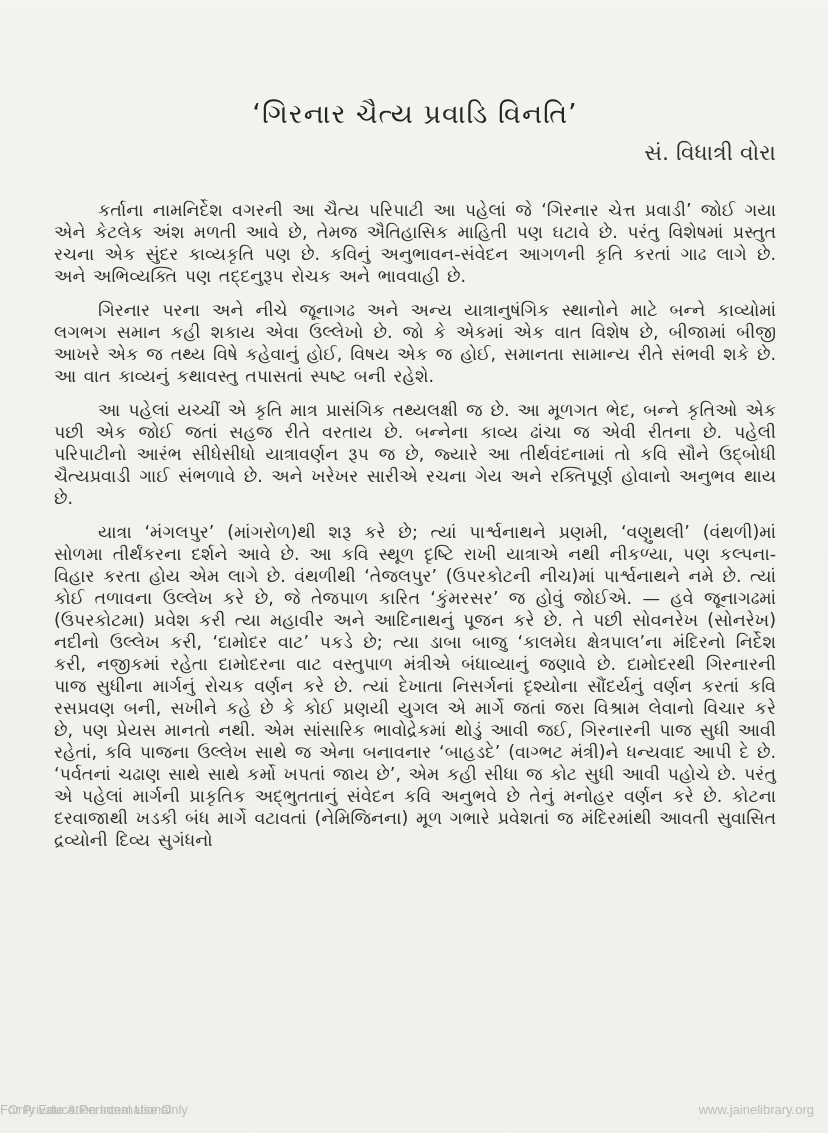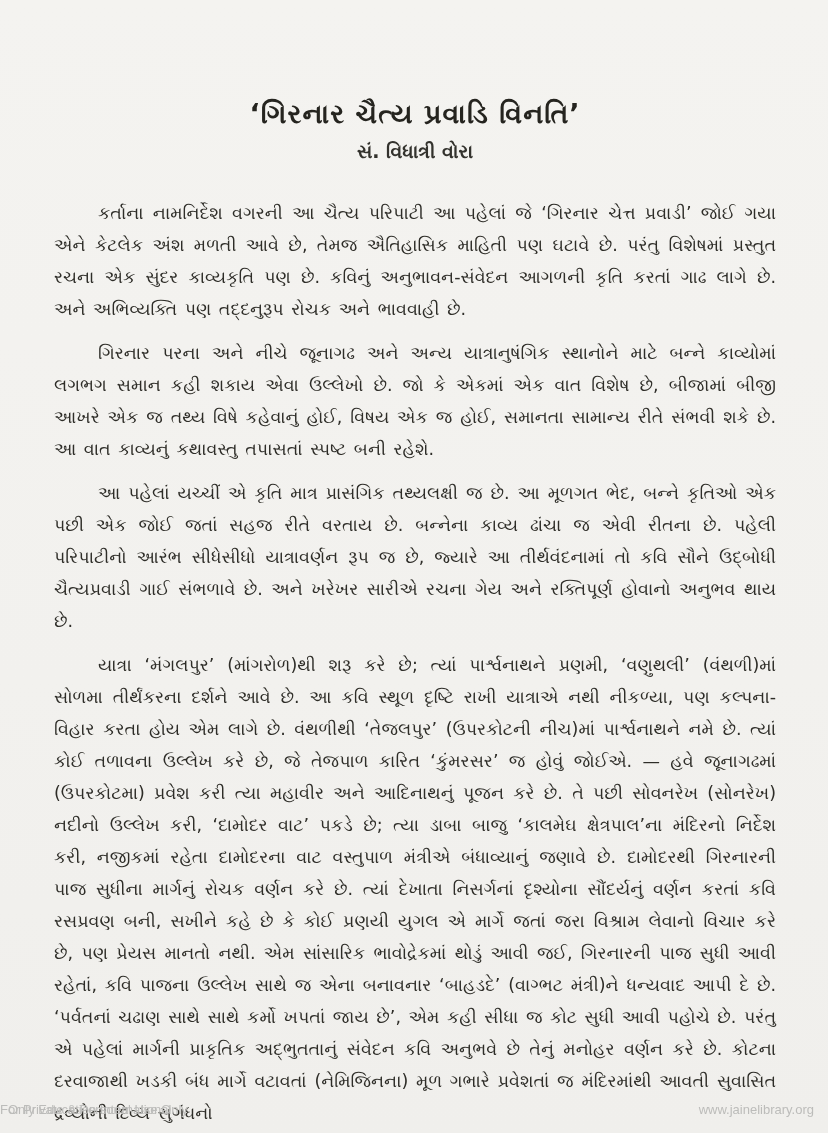--- a/index.html
+++ b/index.html
@@ -22,36 +22,36 @@
   }
   .scan-area {
     position: absolute;
     left: 54px;
     right: 52px;
     top: 98px;
   }
   .title {
     text-align: center;
     font-size: 27px;
-    font-weight: bold;
+    font-weight: normal;
     letter-spacing: 1px;
     color: #25241f;
     margin: 0 0 10px 0;
   }
   .byline {
-    text-align: center;
-    font-size: 19px;
-    font-weight: bold;
+    text-align: right;
+    font-size: 22px;
+    font-weight: normal;
     color: #33322d;
     margin: 0 0 34px 0;
   }
   .body-text p {
     margin: 0 0 12px 0;
     font-size: 17.5px;
-    line-height: 32px;
+    line-height: 22px;
     text-align: justify;
     text-indent: 44px;
     color: #2e2d28;
     word-spacing: 2px;
   }
   .footer {
     position: absolute;
     left: 0;
     right: 0;
     bottom: 16px;

